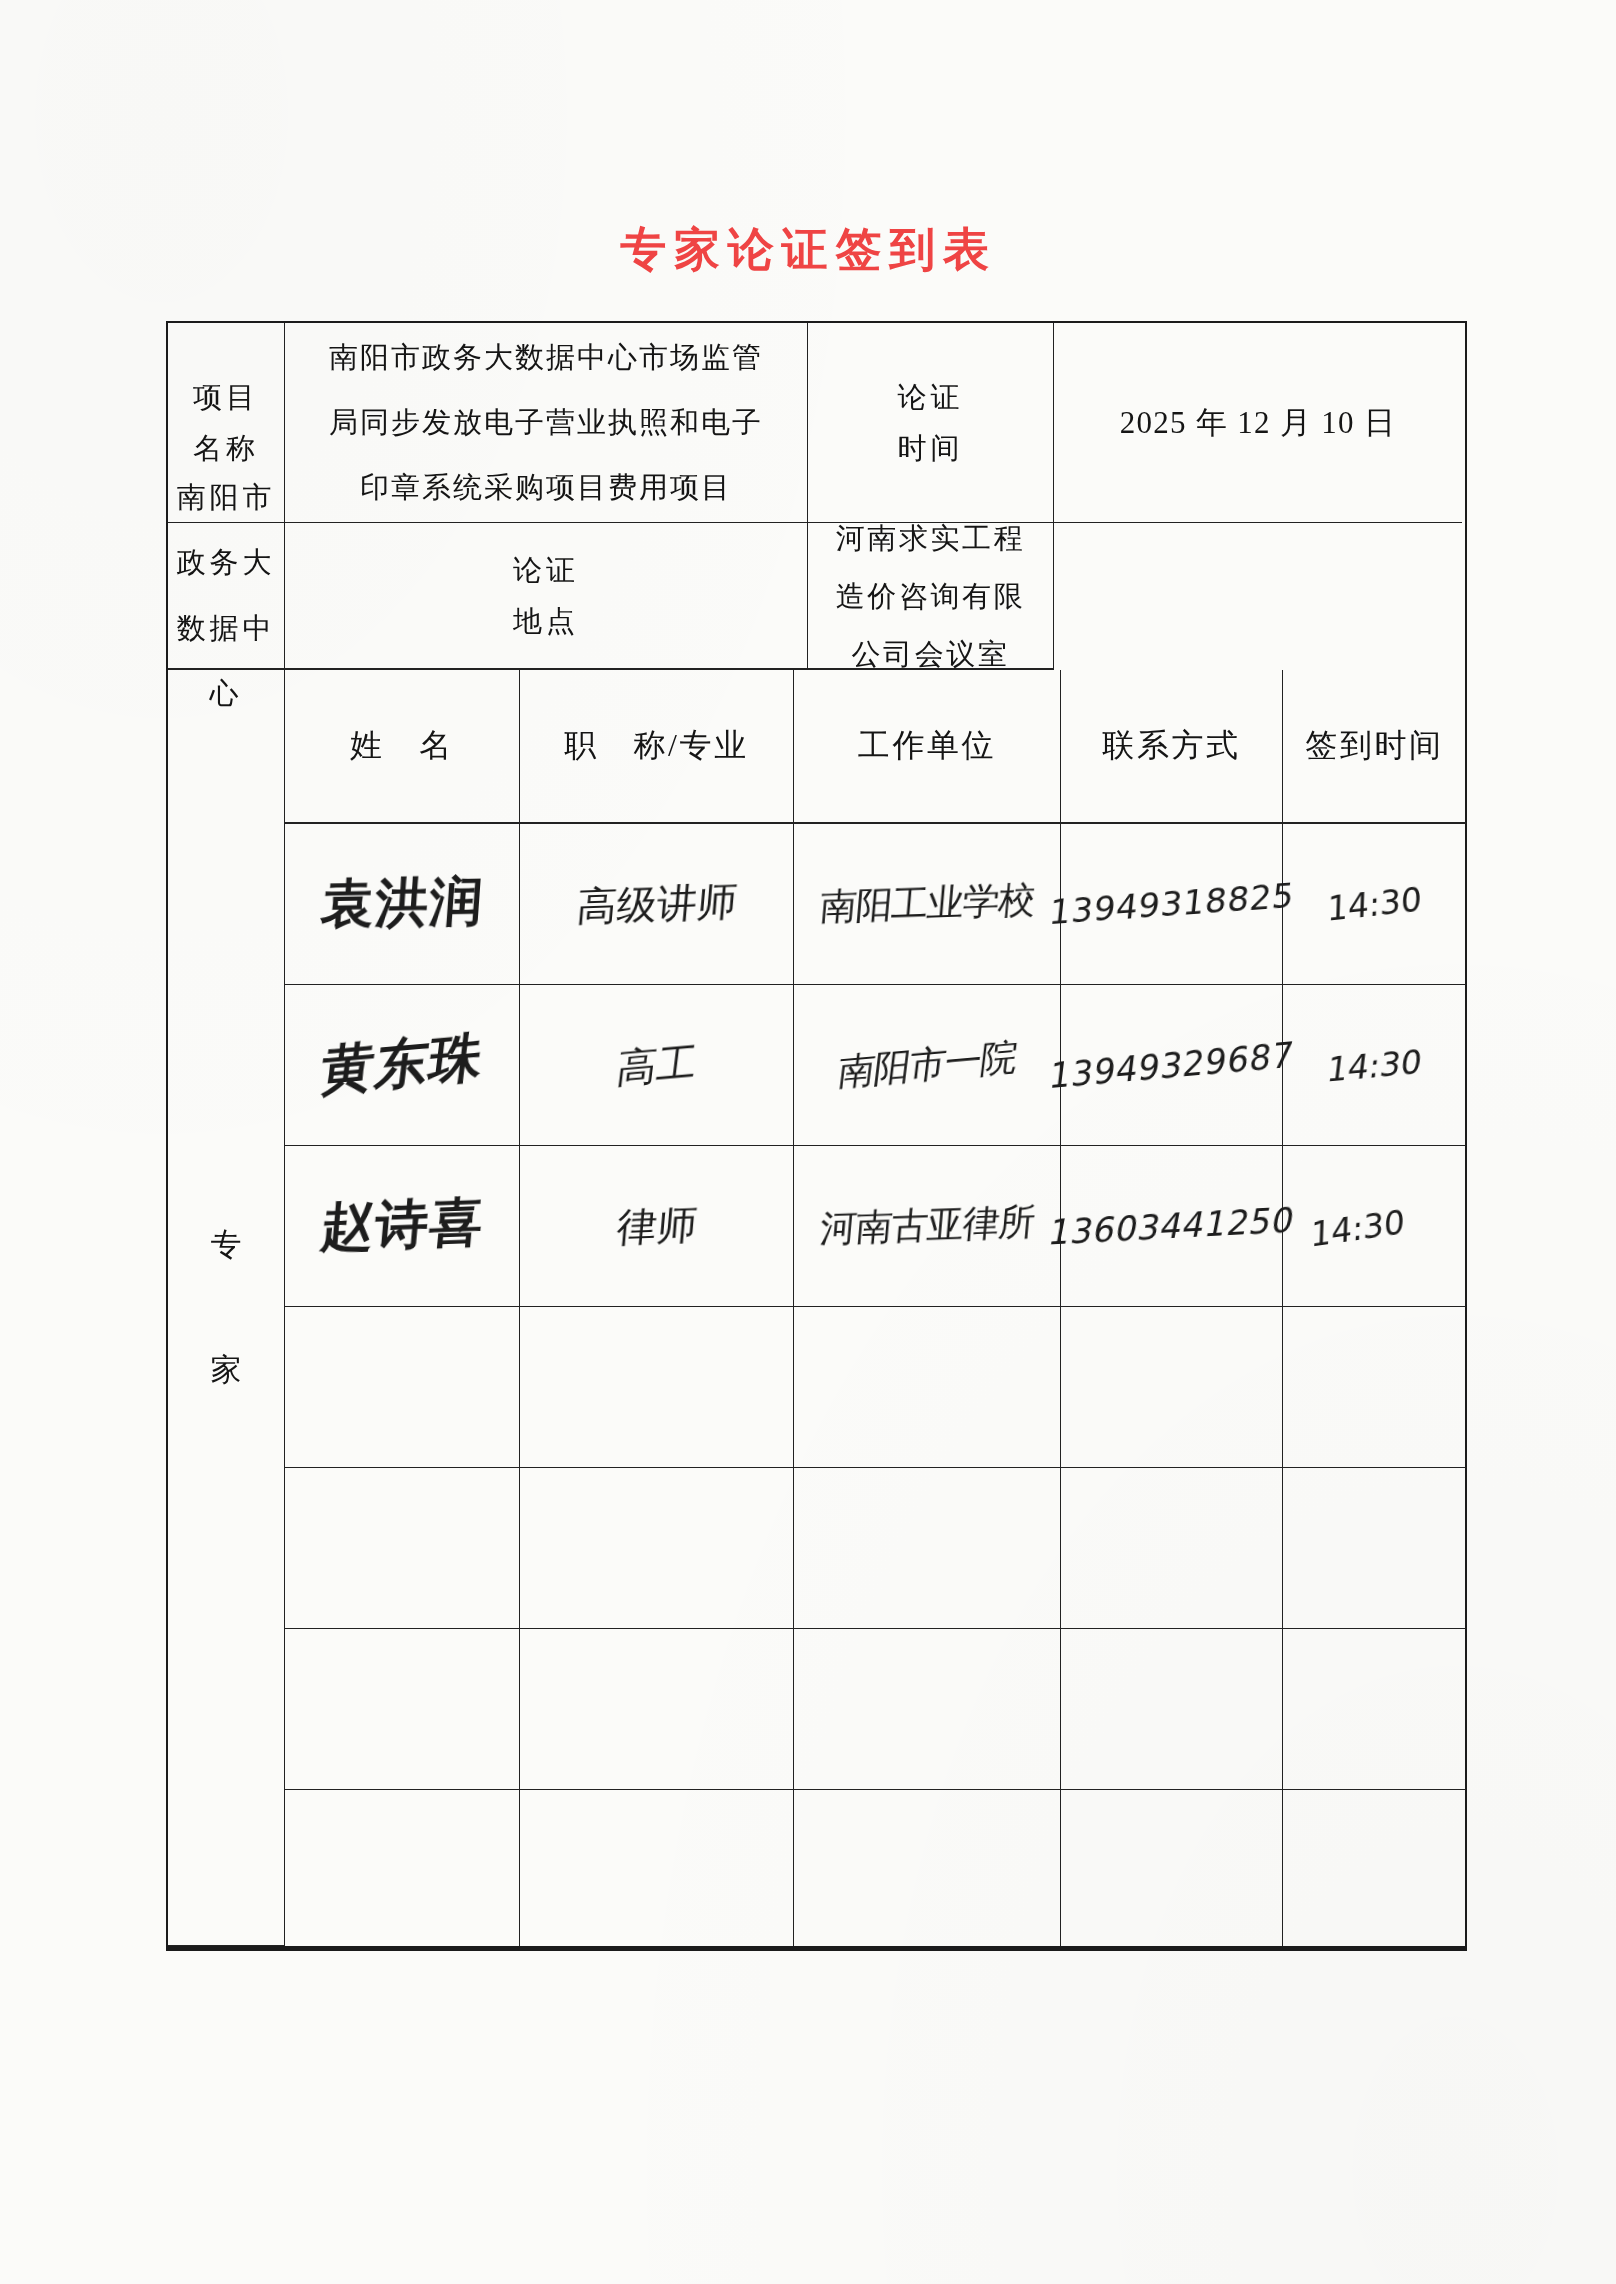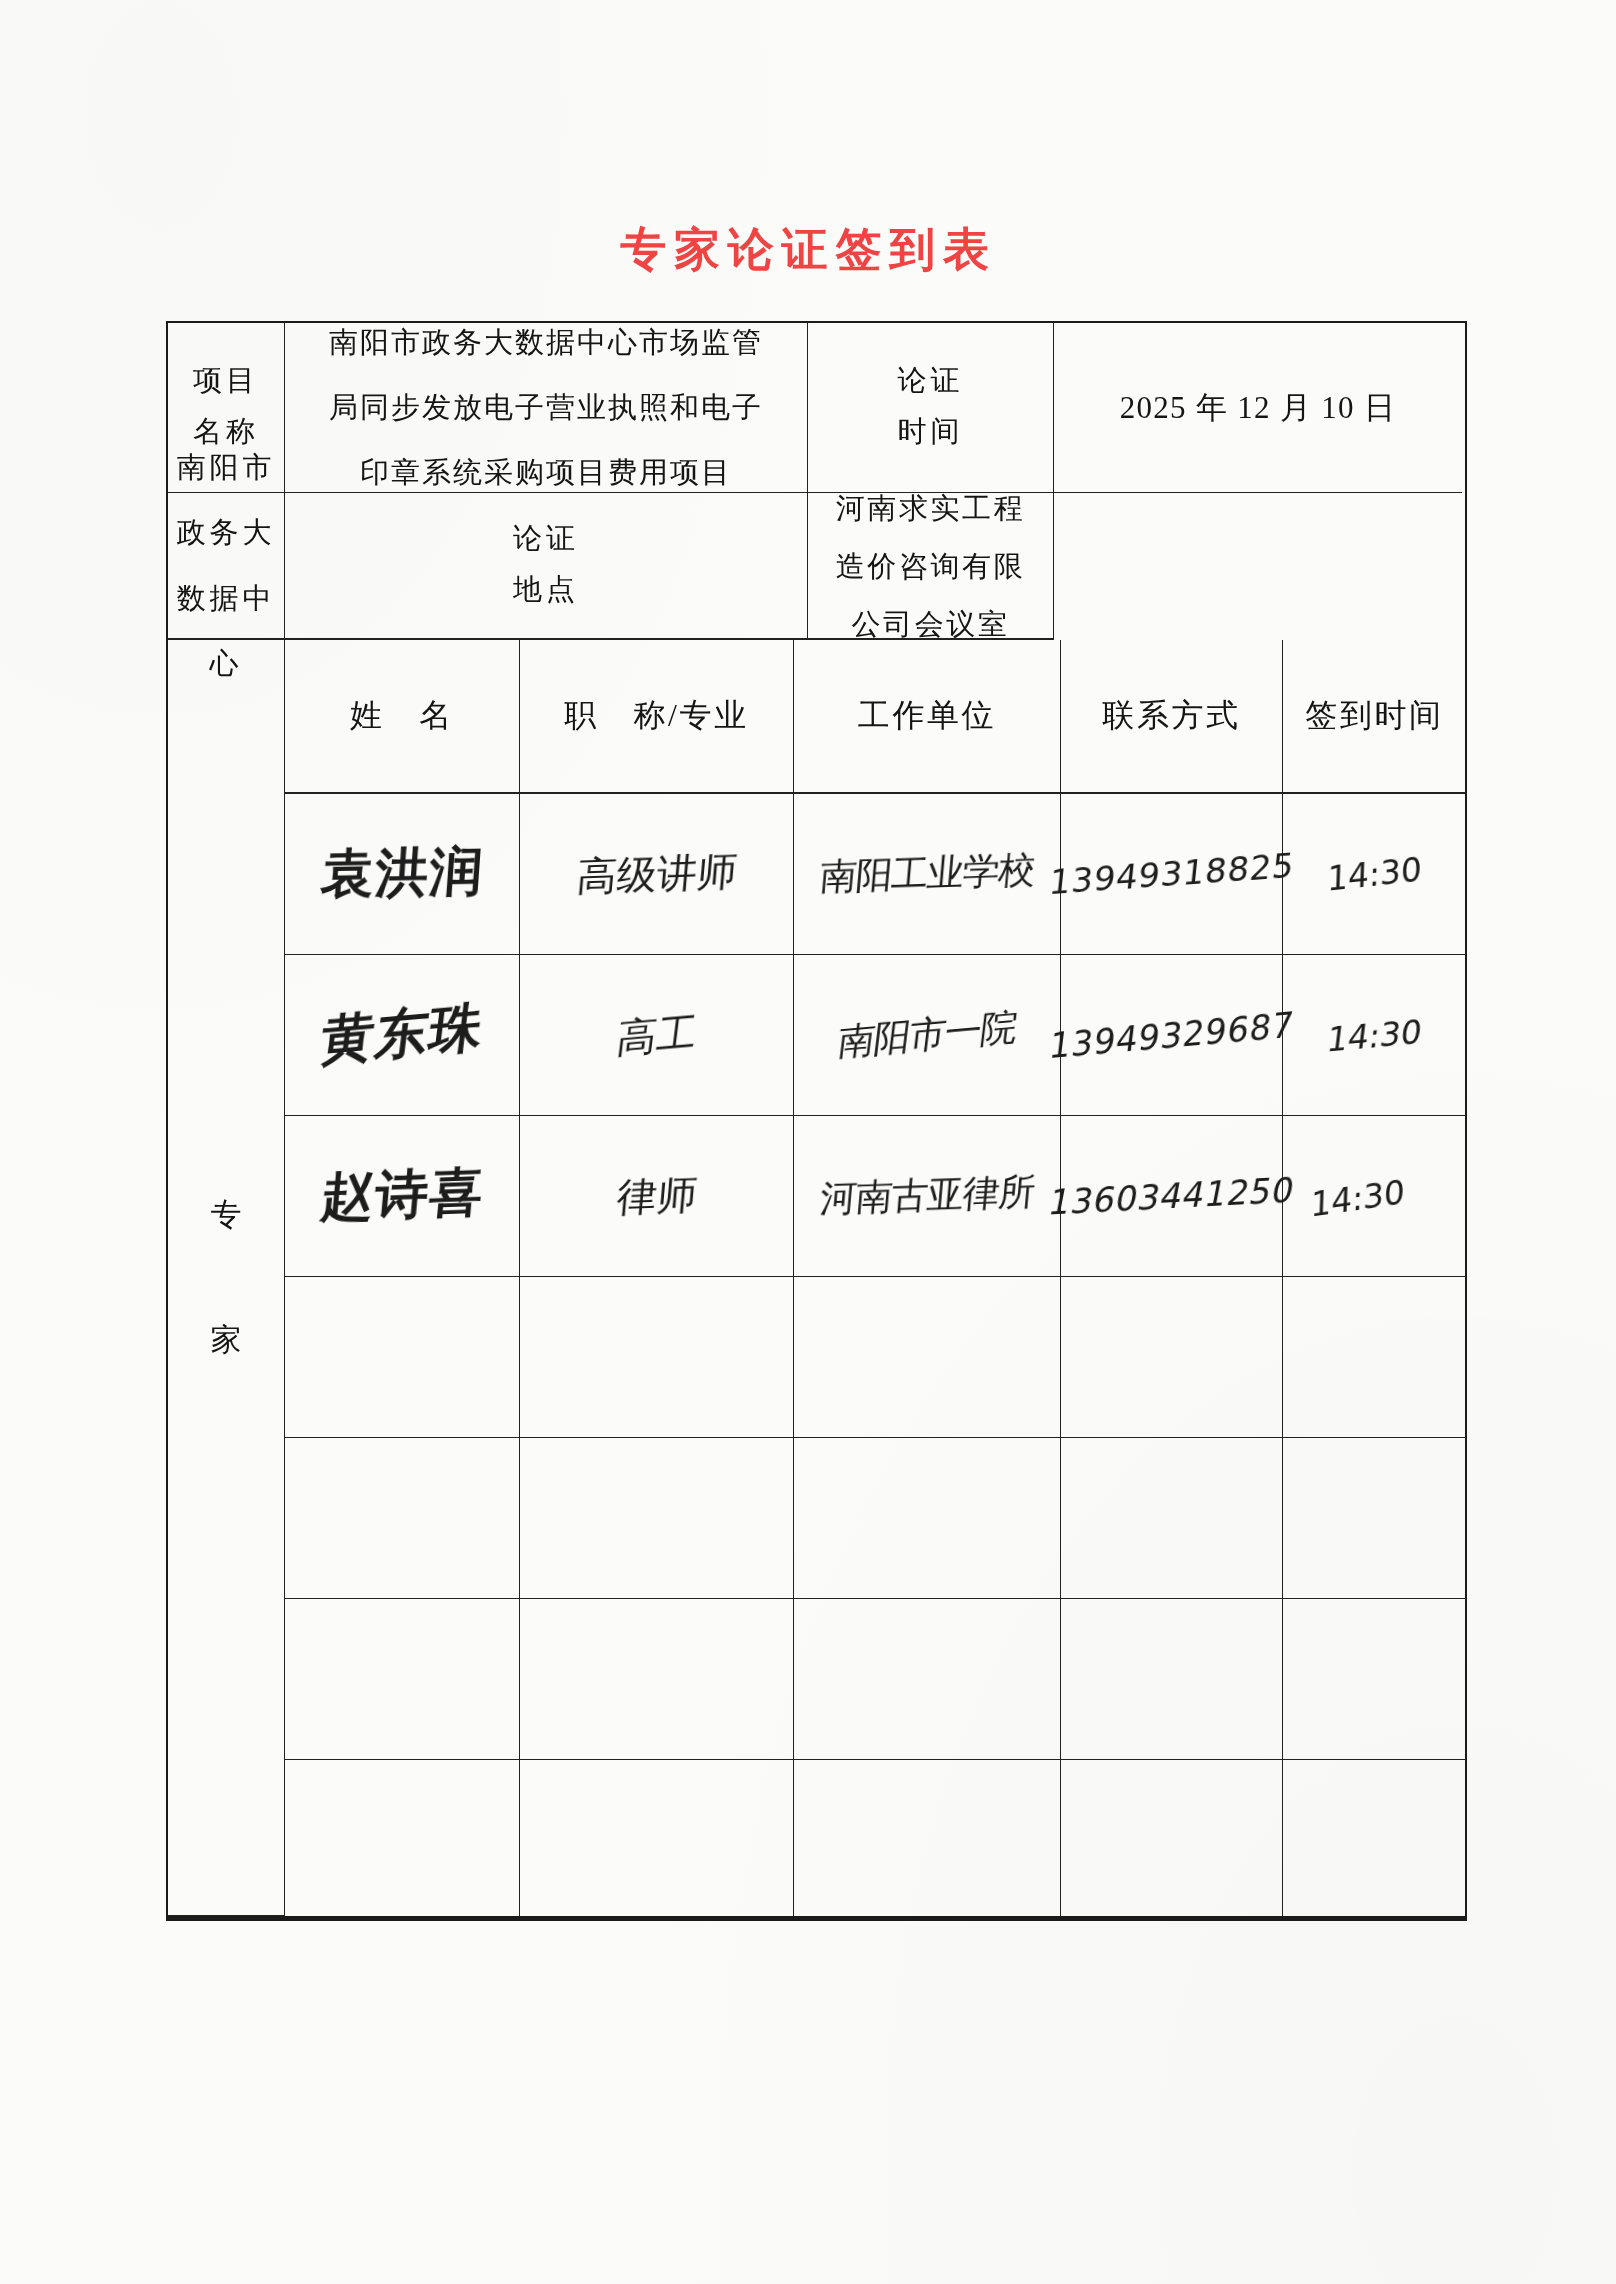--- a/index.html
+++ b/index.html
@@ -40,29 +40,29 @@
     display:grid;
     grid-template-columns:117px 523px 246px 408px;
   }
   .sec1 .cell{
     border-right:1.3px solid #222;
     border-bottom:1.3px solid #222;
     display:flex;align-items:center;justify-content:center;
     box-sizing:border-box;
   }
   .sec1 .cell:nth-child(4n){border-right:none;}
-  .sec1 .rowA{height:170px;}
+  .sec1 .rowA{height:200px;}
   .sec1 .rowB{height:147px;border-bottom-width:2px;}
   .stacked-label{
     display:flex;flex-direction:column;align-items:center;
     gap:22px;
     font-size:29px;letter-spacing:3.9px;
     line-height:1;
   }
-  .stacked-label span{display:block;font-family:Liberation Mono, monospace;}
+  .stacked-label span{display:block;}
   .print-text{
     font-size:29px;
     letter-spacing:2px;
     line-height:2.25;
     text-align:center;
   }
   .project-value{padding:0 35px;}
   .single-line{letter-spacing:3.9px;}
   .loc-value{padding:0 17px;letter-spacing:2.6px;font-size:29px;line-height:2.0;}
   .date-value{font-size:31px;letter-spacing:1.3px;}

